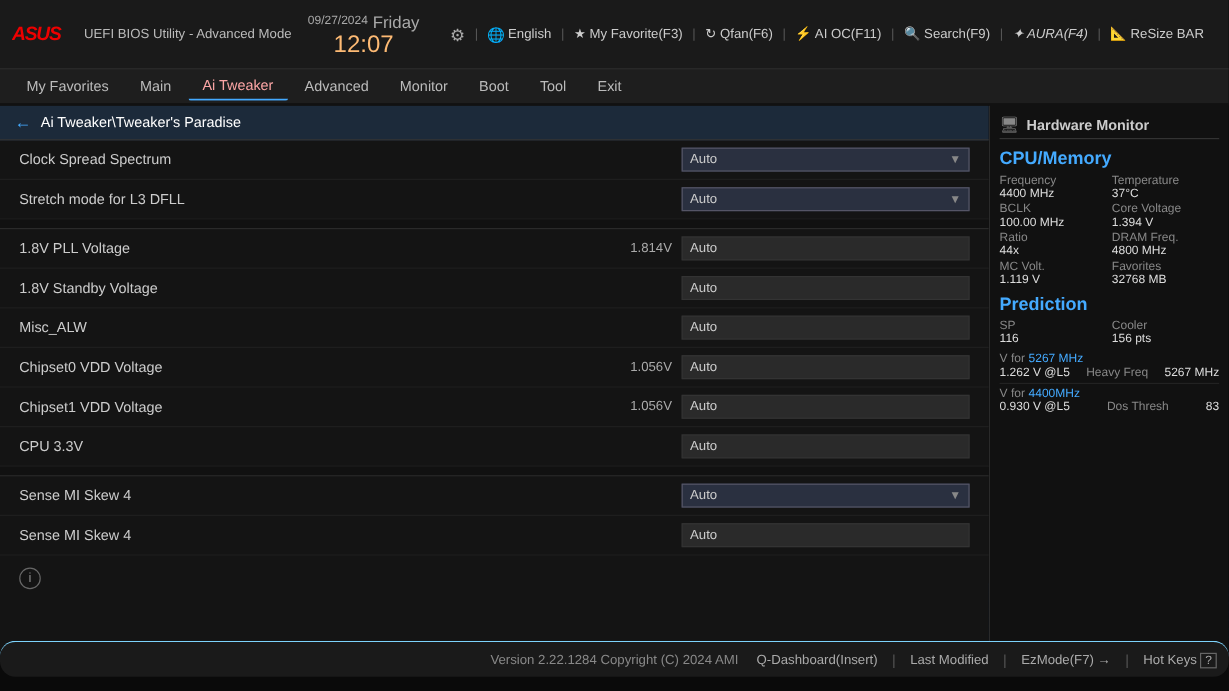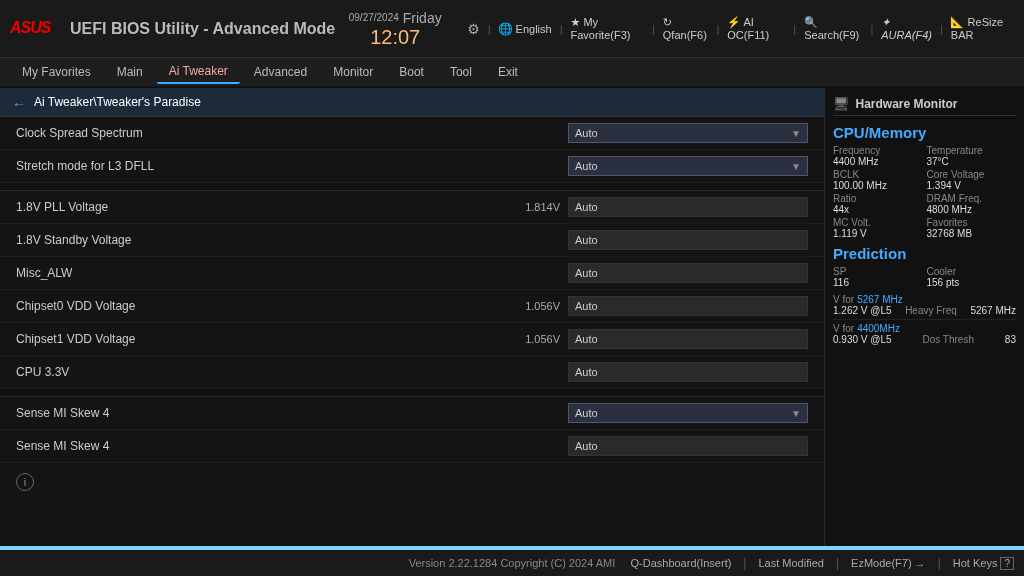--- a/index.html
+++ b/index.html
@@ -247,21 +247,21 @@
 </head>
 <body>
 
 <div id="top-bar">
   <div id="logo-area">
     <div id="asus-logo" style="font-size:15px; color:#e00; font-weight:900; font-style:italic; letter-spacing:-1px;">
       <svg width="48" height="20" viewBox="0 0 48 20">
           <text y="16" font-family="Arial" font-size="16" font-weight="900" font-style="italic" fill="#e00">ASUS</text>
         </svg>
     </div>
-    <div id="bios-title" style="color:#bbb; font-size:16px; margin-left:4px;font-weight:bold;">UEFI BIOS Utility - Advanced Mode</div>
+    <div id="bios-title" style="color:#bbb; font-size:11px; margin-left:4px;">UEFI BIOS Utility - Advanced Mode</div>
   </div>
   <div id="datetime-area" style="margin-left:10px;">
     <div style="display:flex; gap:4px; align-items:center;">
       <span style="font-size:10px; color:#aaa;">09/27/2024</span>
       <span style="font-size:14px; color:#aaa;">Friday</span>
     </div>
     <div style="font-size:20px; color:#fdba74; font-weight:normal; line-height:1.1;">12:07</div>
   </div>
   <div id="top-icons" style="display:flex; align-items:center; gap:8px; margin-left:12px; flex:1; font-size:11px;">
     <span style="cursor:pointer; color:#aaa; font-size:14px;">⚙</span>
@@ -472,21 +472,21 @@
           <span class="hw-cell-label">Dos Thresh</span>
           <span class="hw-cell-value">83</span>
         </div>
       </div>
     </div>
   </div>
 </div>
 
 <div id="bg-decoration"></div>
 
-<div id="bottom-bar" style="position:absolute; bottom:0; left:0; right:0; height:30px; background:#1a1a1a; border-top:4px solid #7dd3fc; display:flex; align-items:center; z-index:10;">
+<div id="bottom-bar" style="position:absolute; bottom:12px; left:0; right:0; height:30px; background:#1a1a1a; border-top:1px solid #7dd3fc; display:flex; align-items:center; z-index:10;border-radius:13px;">
   <span id="version-text" style="position:absolute; left:50%; transform:translateX(-50%); color:#888; font-size:11px;">Version 2.22.1284 Copyright (C) 2024 AMI</span>
   <div class="bottom-shortcuts" style="position:absolute; right:10px; display:flex; gap:12px; align-items:center;">
     <span style="color:#aaa; font-size:11px; cursor:pointer;">Q-Dashboard(Insert)</span>
     <span style="color:#555;">|</span>
     <span style="color:#aaa; font-size:11px; cursor:pointer;">Last Modified</span>
     <span style="color:#555;">|</span>
     <span style="color:#aaa; font-size:11px; cursor:pointer;">EzMode(F7) →</span>
     <span style="color:#555;">|</span>
     <span style="color:#aaa; font-size:11px; cursor:pointer;">Hot Keys <span style="border:1px solid #666; padding:0 3px; font-size:10px;">?</span></span>
   </div>

